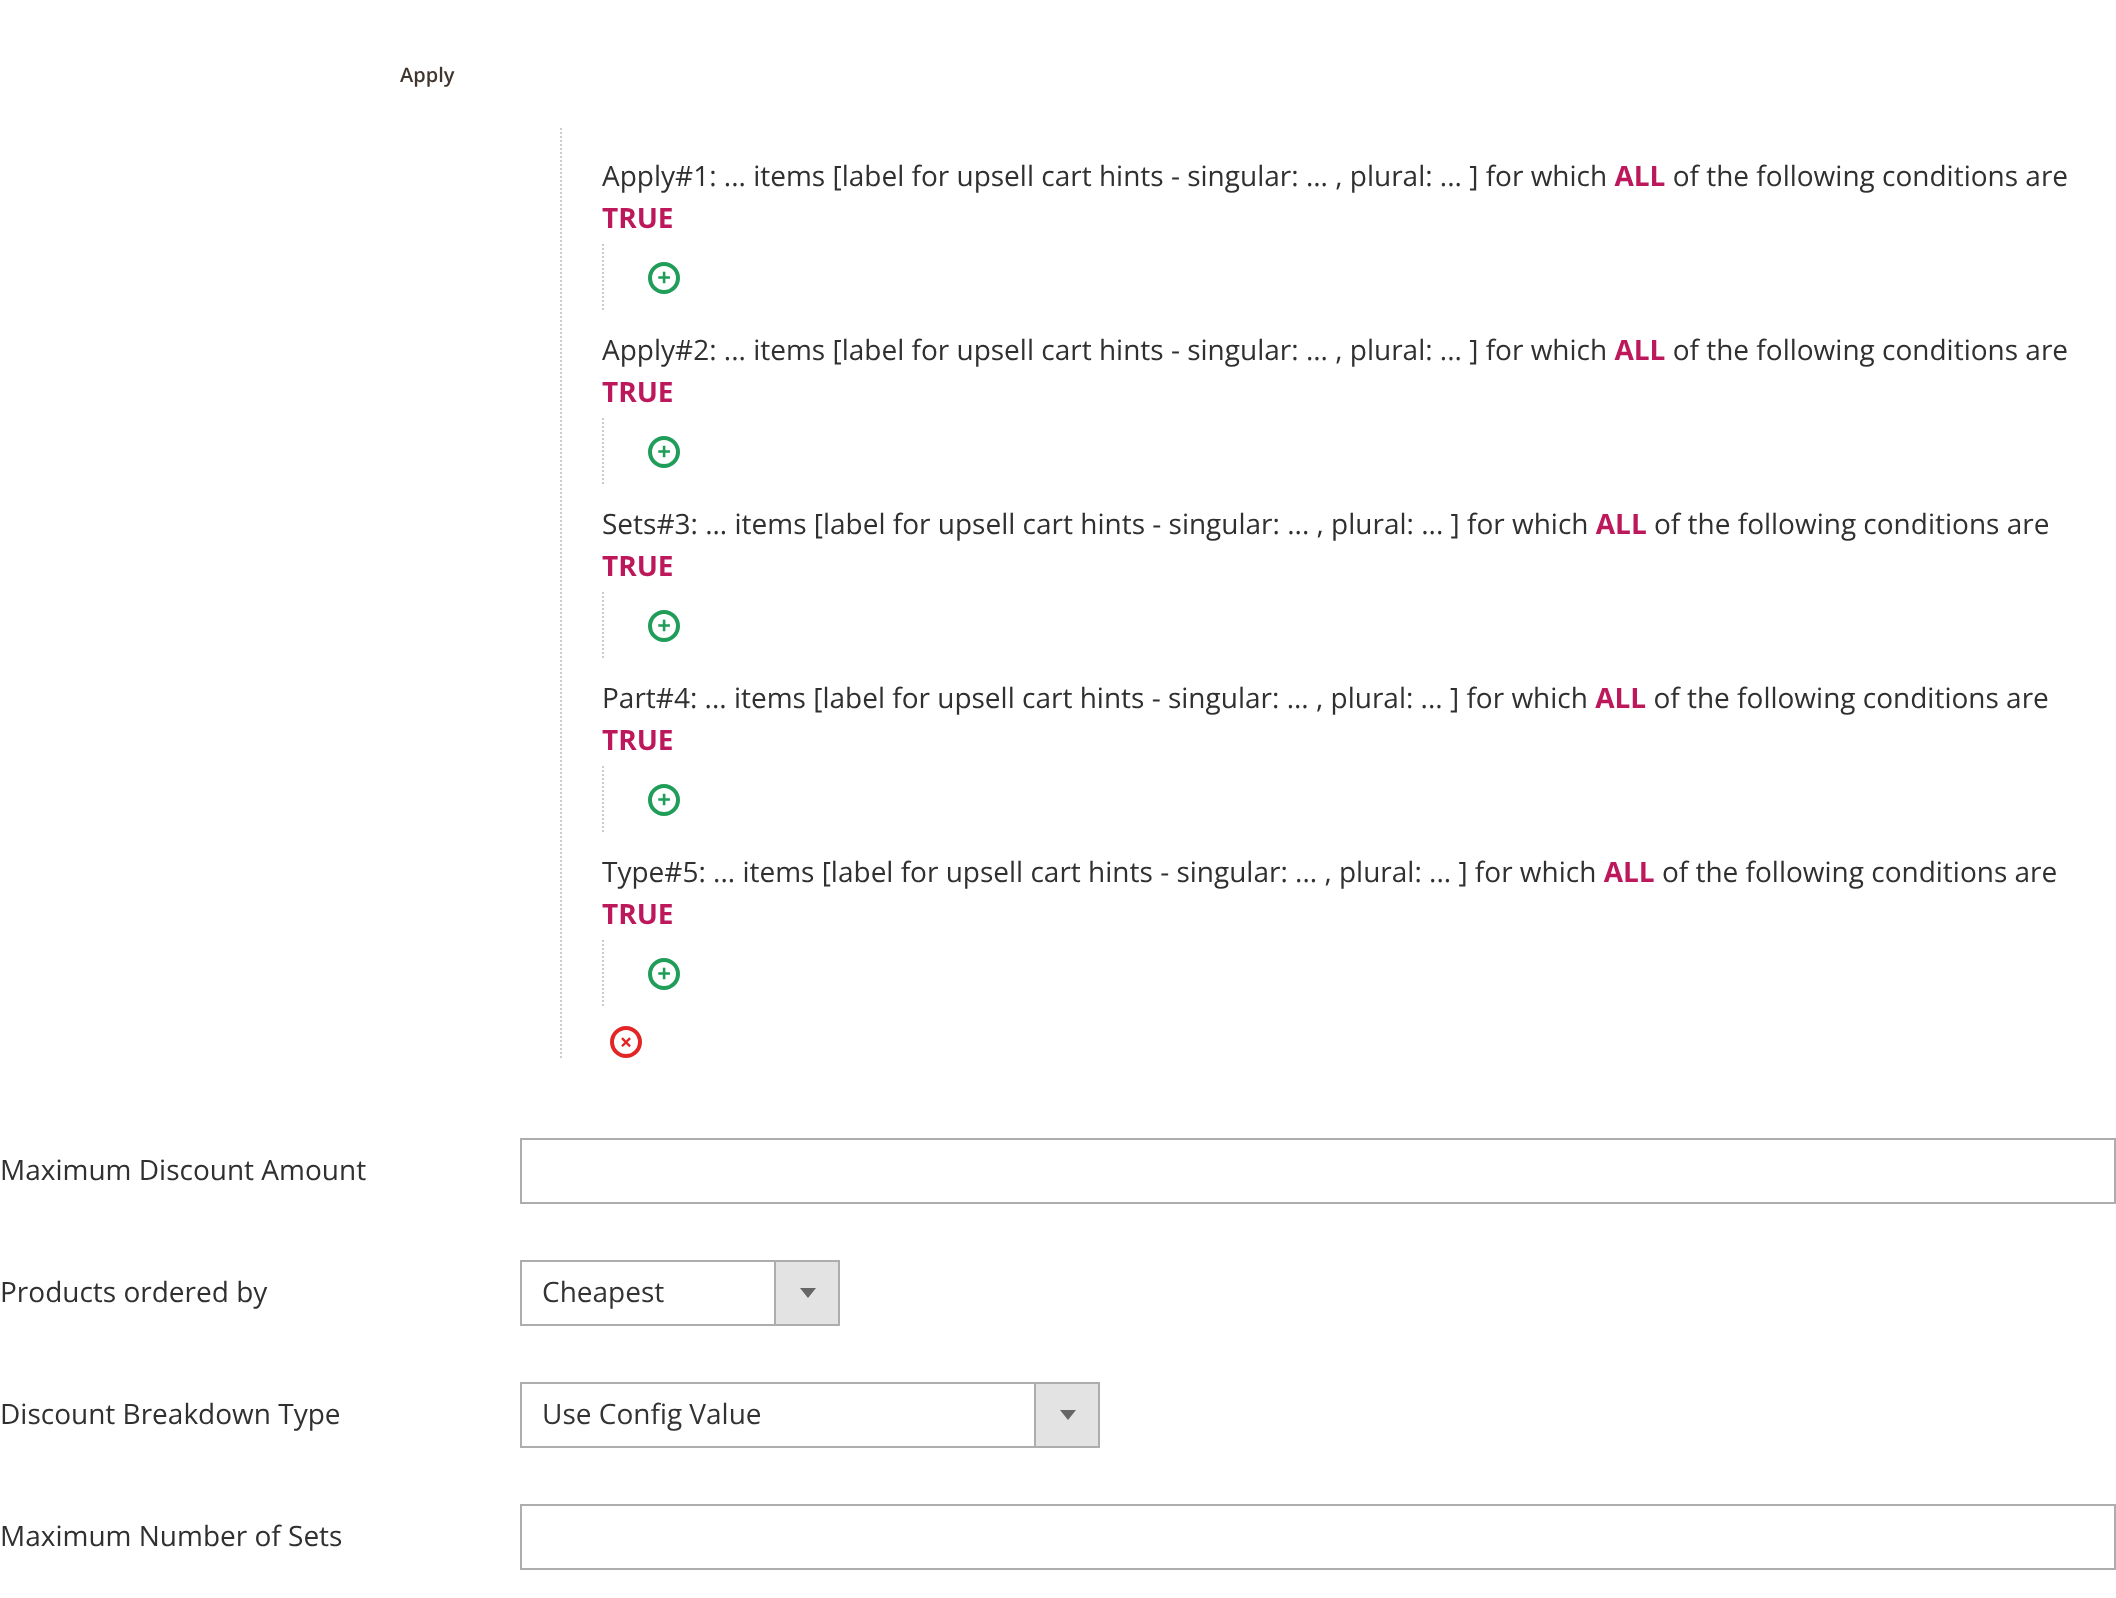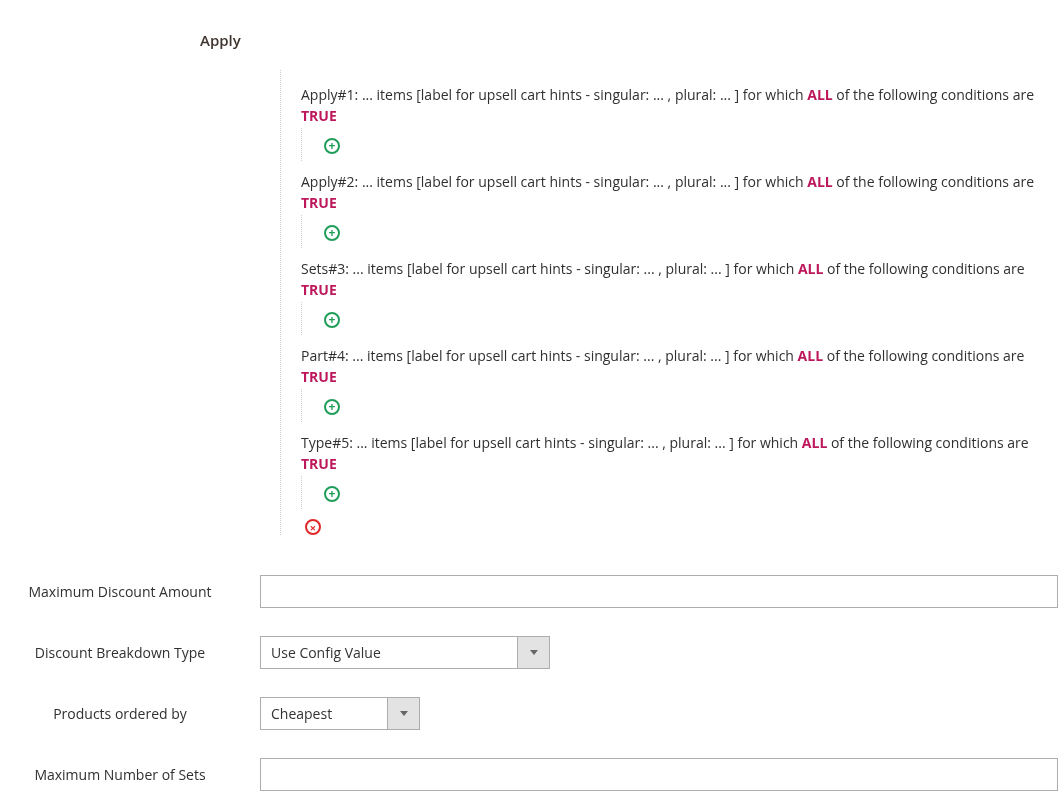--- a/index.html
+++ b/index.html
@@ -10,21 +10,21 @@
       color: #333;
       background: #fff;
       padding: 30px 0 40px 0;
     }
     .form-section {
       width: 1058px;
     }
     .section-title {
       font-weight: 600;
       color: #41362f;
-      font-size: 15px;
+      font-size: 10px;
       margin-left: 200px;
       margin-bottom: 20px;
     }
     .conditions-block {
       margin-left: 280px;
       margin-right: 20px;
       border-left: 1px dotted #ccc;
       padding-left: 20px;
       margin-bottom: 40px;
       padding-top: 4px;
@@ -93,21 +93,21 @@
       margin-left: 4px;
       margin-top: 10px;
     }
     .form-row {
       display: flex;
       align-items: center;
       margin-bottom: 28px;
     }
     .form-label {
       width: 260px;
-      text-align: center;
+      text-align: left;
       padding-right: 20px;
       color: #303030;
       font-size: 14px;
     }
     .form-field {
       flex: 1;
       padding-right: 0;
     }
     .text-input {
       width: 100%;
@@ -206,39 +206,39 @@
   </div>
 
   <div class="form-row">
     <div class="form-label">Maximum Discount Amount</div>
     <div class="form-field">
       <input class="text-input" type="text" value="" style="">
     </div>
   </div>
 
   <div class="form-row">
+    <div class="form-label">Products ordered by</div>
+    <div class="form-field">
+      <div class="select-wrap">
+        <input class="select-input select-sm" type="text" readonly="" value="Cheapest" style="">
+        <span class="select-arrow"></span>
+      </div>
+    </div>
+  </div>
+
+  <div class="form-row">
     <div class="form-label">Discount Breakdown Type</div>
     <div class="form-field">
       <div class="select-wrap">
         <input class="select-input select-md" type="text" readonly="" value="Use Config Value" style="">
         <span class="select-arrow"></span>
       </div>
     </div>
   </div>
 
   <div class="form-row">
-    <div class="form-label">Products ordered by</div>
-    <div class="form-field">
-      <div class="select-wrap">
-        <input class="select-input select-sm" type="text" readonly="" value="Cheapest" style="">
-        <span class="select-arrow"></span>
-      </div>
-    </div>
-  </div>
-
-  <div class="form-row">
     <div class="form-label">Maximum Number of Sets</div>
     <div class="form-field">
       <input class="text-input" type="text" value="" style="">
     </div>
   </div>
 
 </div>
 
 </body></html>

